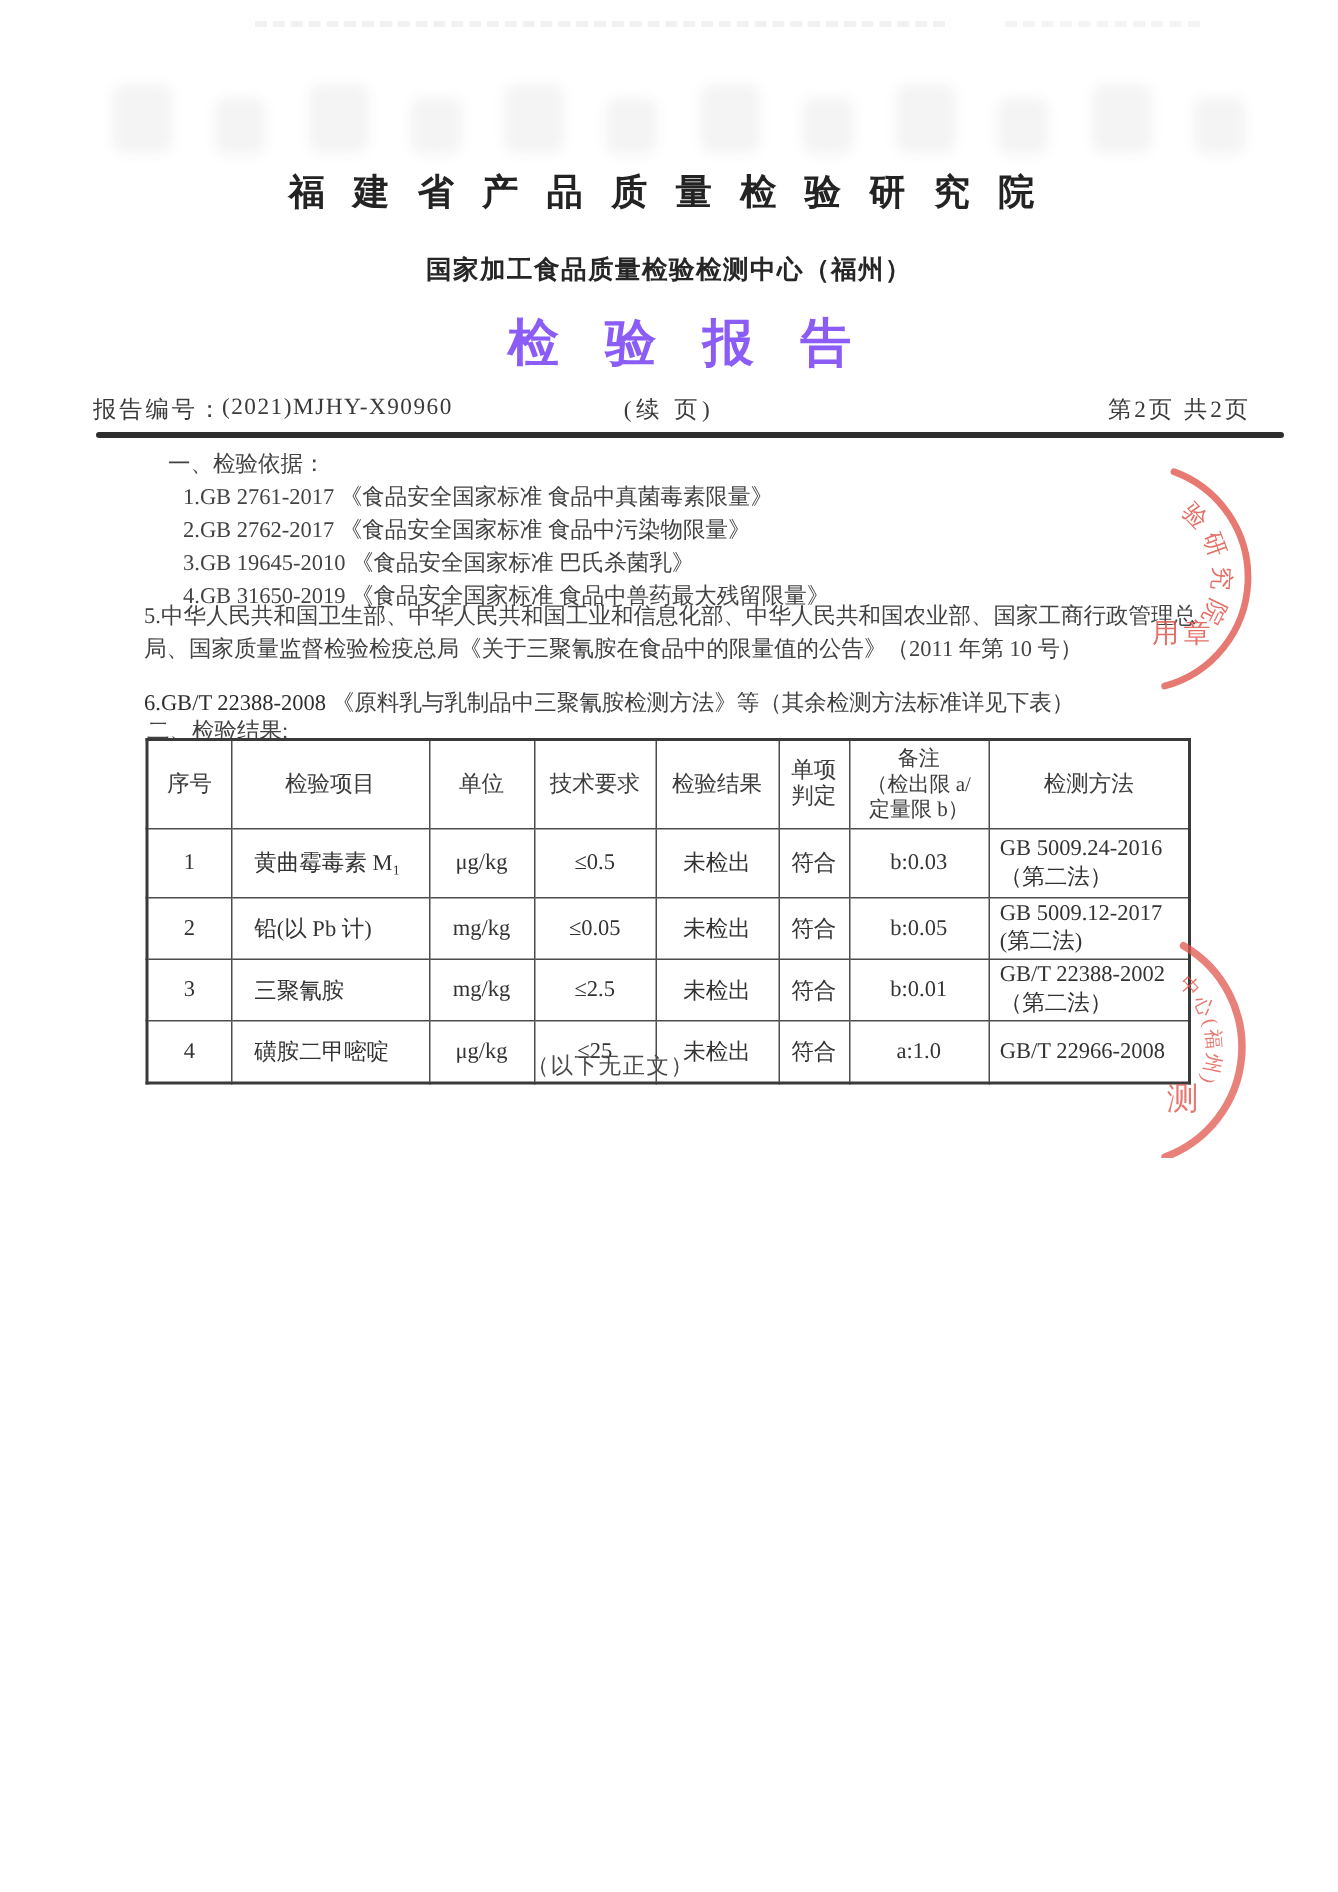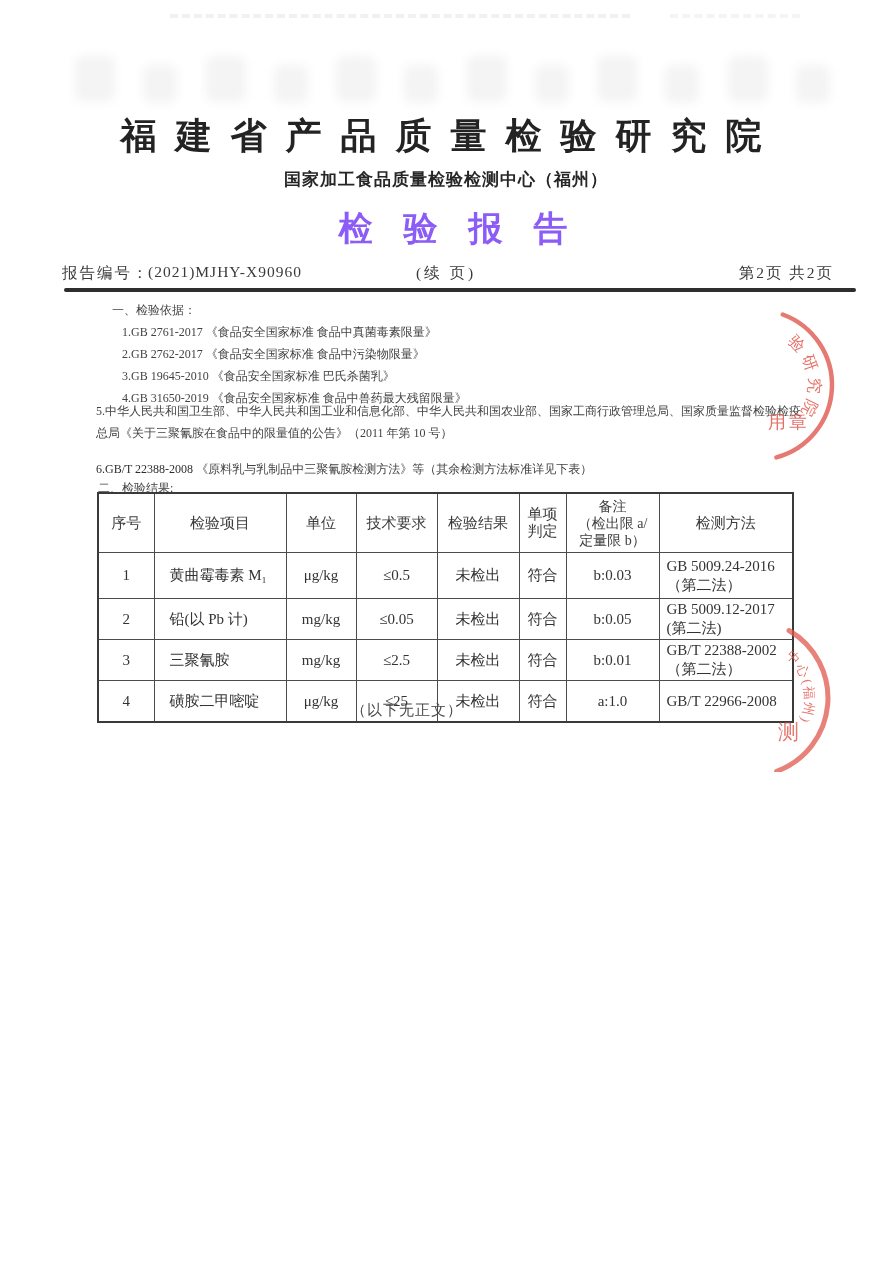--- a/index.html
+++ b/index.html
@@ -15,37 +15,37 @@
   .abs{position:absolute;}
 
   
   .top-dashes{top:14px;left:170px;width:460px;border-top:4px dashed rgba(0,0,0,0.055);}
   .top-dashes2{top:14px;left:670px;width:130px;border-top:4px dashed rgba(0,0,0,0.045);}
   .ghost-row{top:50px;left:75px;width:755px;height:58px;display:flex;justify-content:space-between;align-items:center;}
   .ghost-blob{width:40px;height:46px;background:rgba(40,40,60,0.05);border-radius:8px;filter:blur(4px);}
   .ghost-blob:nth-child(even){height:38px;width:34px;margin-top:10px;}
 
   
-  .org-title{top:112px;left:0;width:100%;text-align:center;font-size:36px;font-weight:bold;
+  .org-title{top:112px;left:0;width:100%;text-align:center;font-size:24px;font-weight:bold;
     letter-spacing:19px;padding-left:9px;box-sizing:border-box;color:#232323;font-family:Liberation Mono, monospace;}
   .center-title{top:168px;left:0;width:100%;text-align:center;font-size:17px;font-weight:bold;
     letter-spacing:1px;color:#262626;}
   .doc-title{top:206px;left:0;width:100%;text-align:center;font-size:34px;font-weight:bold;
     letter-spacing:31px;padding-left:45px;box-sizing:border-box;color:#8b5cf6;}
 
   
   .meta-row{top:263px;left:0;width:100%;height:22px;font-size:15.5px;color:#3a3a3a;}
   .meta-label{position:absolute;left:62px;top:0;letter-spacing:2px;}
   .meta-no{position:absolute;left:148px;top:0;letter-spacing:1px;}
   .meta-cont{position:absolute;left:0;width:100%;text-align:center;top:0;letter-spacing:3px;}
   .meta-page{position:absolute;right:58px;top:0;letter-spacing:2px;}
   .header-rule{top:288px;left:64px;width:792px;height:4px;background:#2e2e2e;border-radius:2px;}
 
   
-  .body-line{font-size:12px;line-height:21px;color:#424242;white-space:nowrap;}
+  .body-line{font-size:15px;line-height:21px;color:#424242;white-space:nowrap;}
   .basis-heading{top:300px;left:112px;}
   .bl1{top:322px;left:122px;}
   .bl2{top:344px;left:122px;}
   .bl3{top:366px;left:122px;}
   .bl4{top:388px;left:122px;}
   .bl5{top:401px;left:96px;width:712px;white-space:normal;line-height:21.5px;}
   .bl6{top:459px;left:96px;}
   .bl6 .code{font-weight:normal;color:#2d2d2d;}
   .results-heading{top:478px;left:98px;}
 

